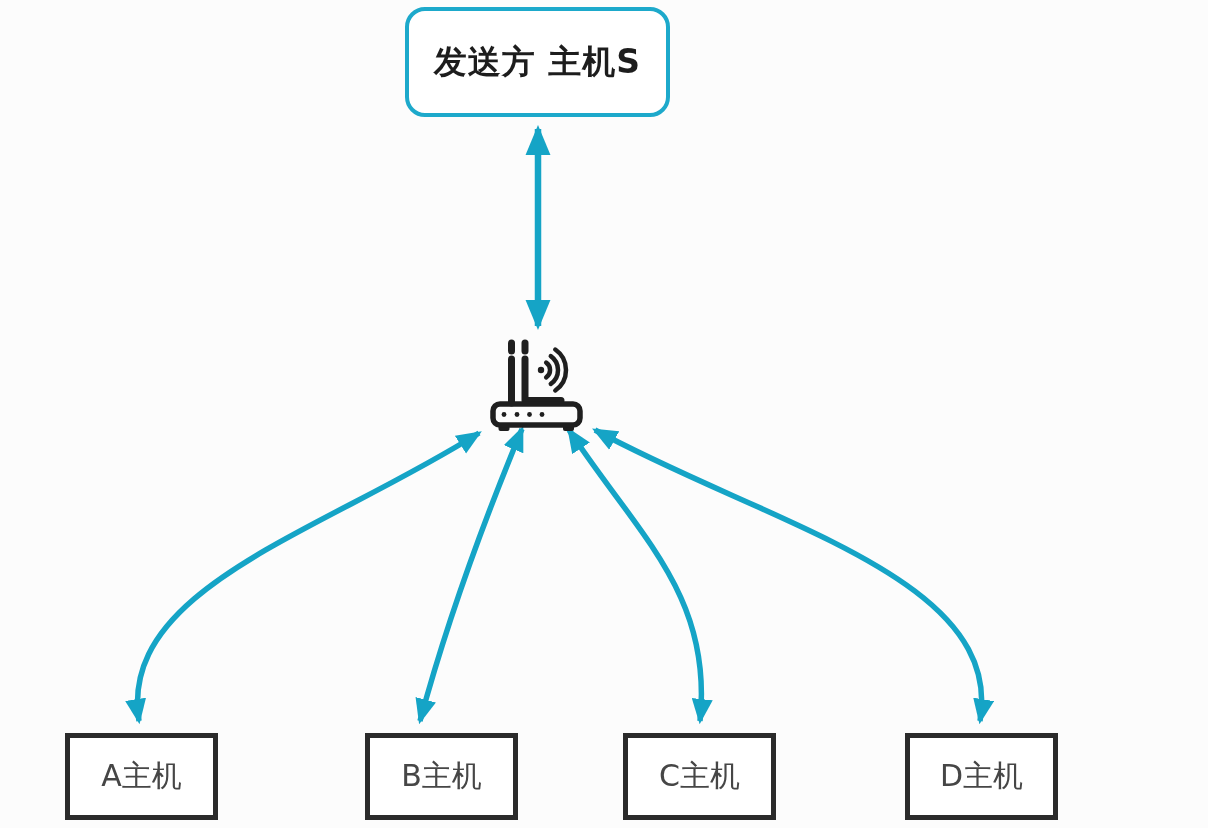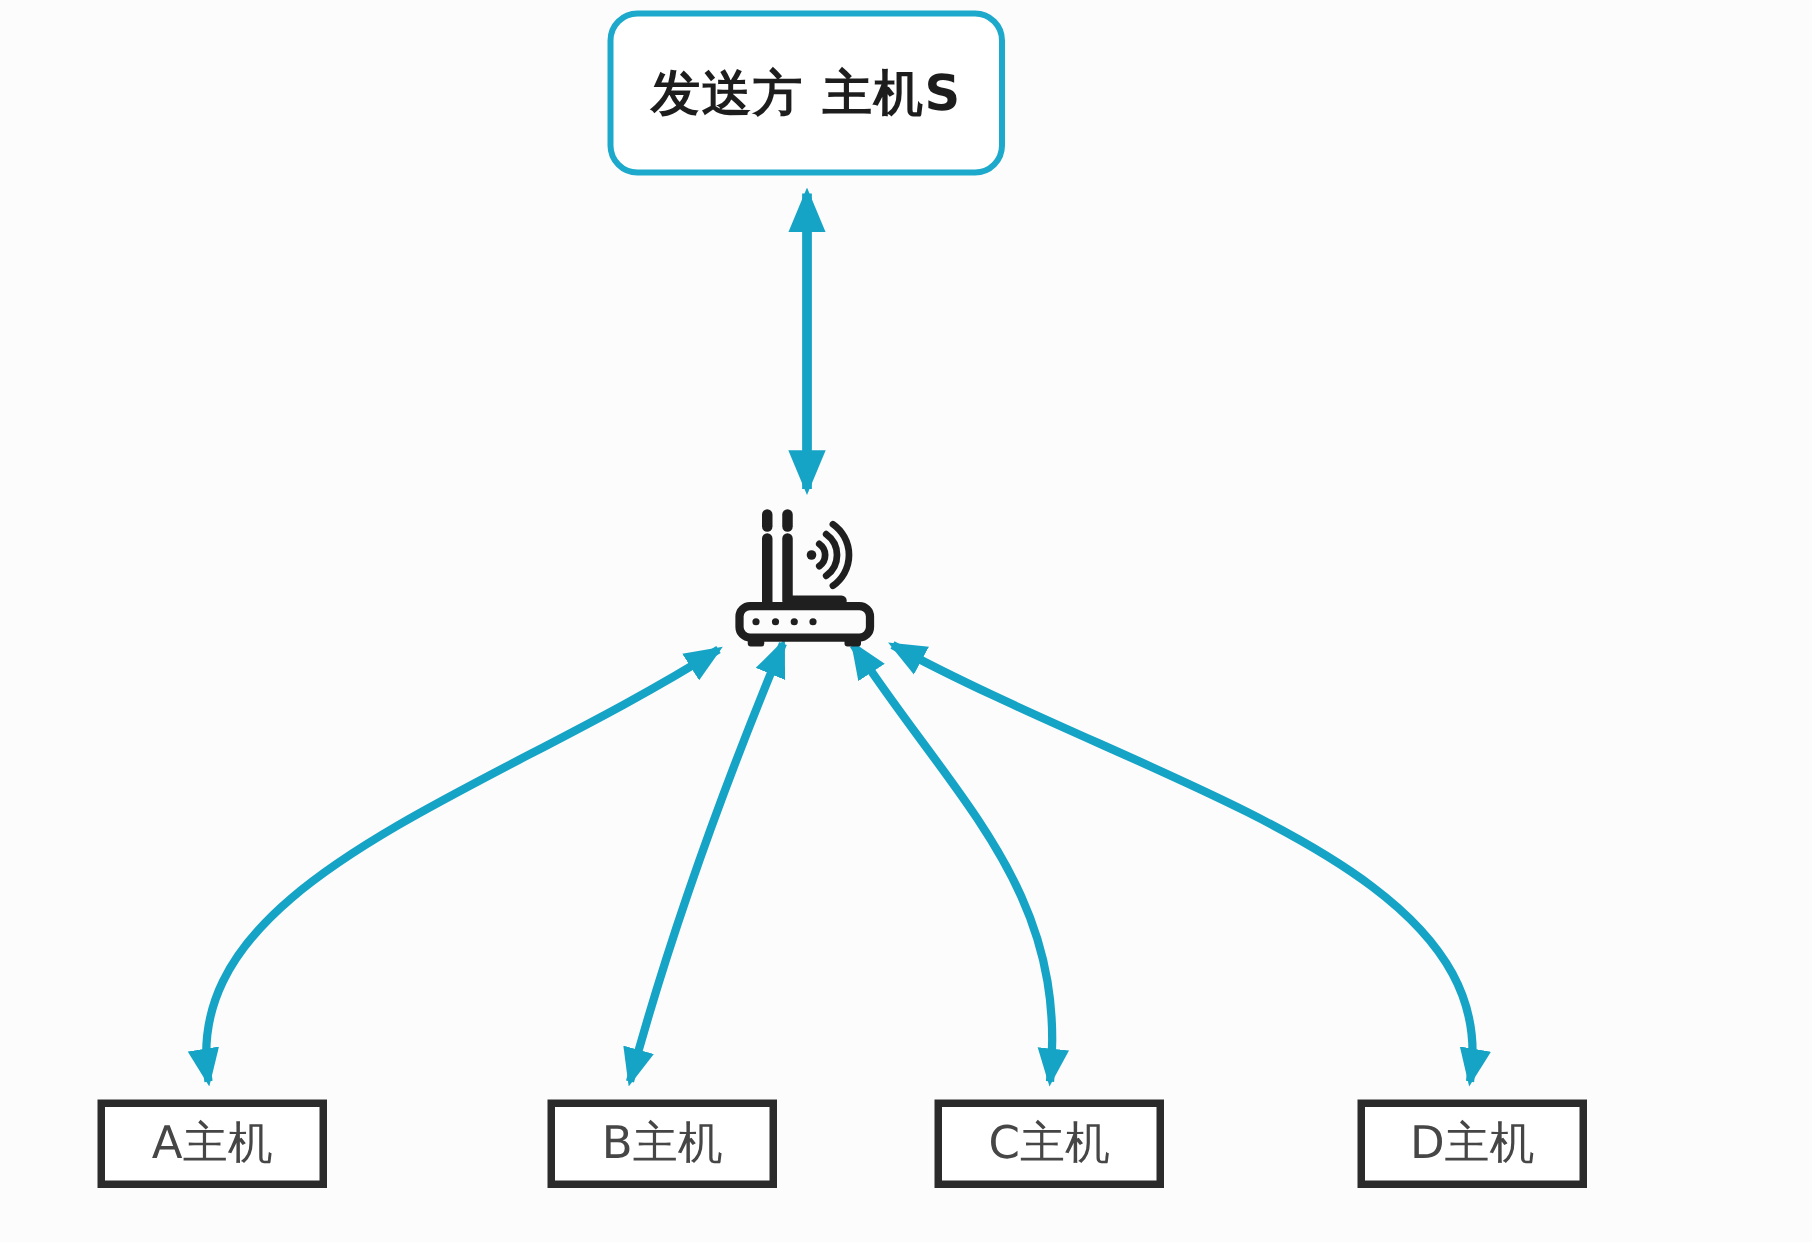--- a/index.html
+++ b/index.html
@@ -10,21 +10,21 @@
   }
   .sender-box{
     position:absolute;left:405px;top:7px;width:265px;height:110px;
     box-sizing:border-box;border:4px solid var(--sender_border,#1da9cb);
     border-radius:20px;background:#fff;
     display:flex;align-items:center;justify-content:center;
     font-size:33px;font-weight:bold;color:var(--text,#1d1d1d);
     letter-spacing:1px;white-space:nowrap;
   }
   .host-box{
-    position:absolute;top:733px;width:153px;height:59px;
+    position:absolute;top:733px;width:153px;height:87px;
     box-sizing:border-box;border:5px solid var(--host_border,#2b2b2b);
     background:#fff;display:flex;align-items:center;justify-content:center;
     font-size:30px;font-weight:normal;color:var(--host_text,#464646);
     white-space:nowrap;
   }
   .host-a{left:65px}
   .host-b{left:365px}
   .host-c{left:623px}
   .host-d{left:905px}
   svg.overlay{position:absolute;left:0;top:0;pointer-events:none;}

